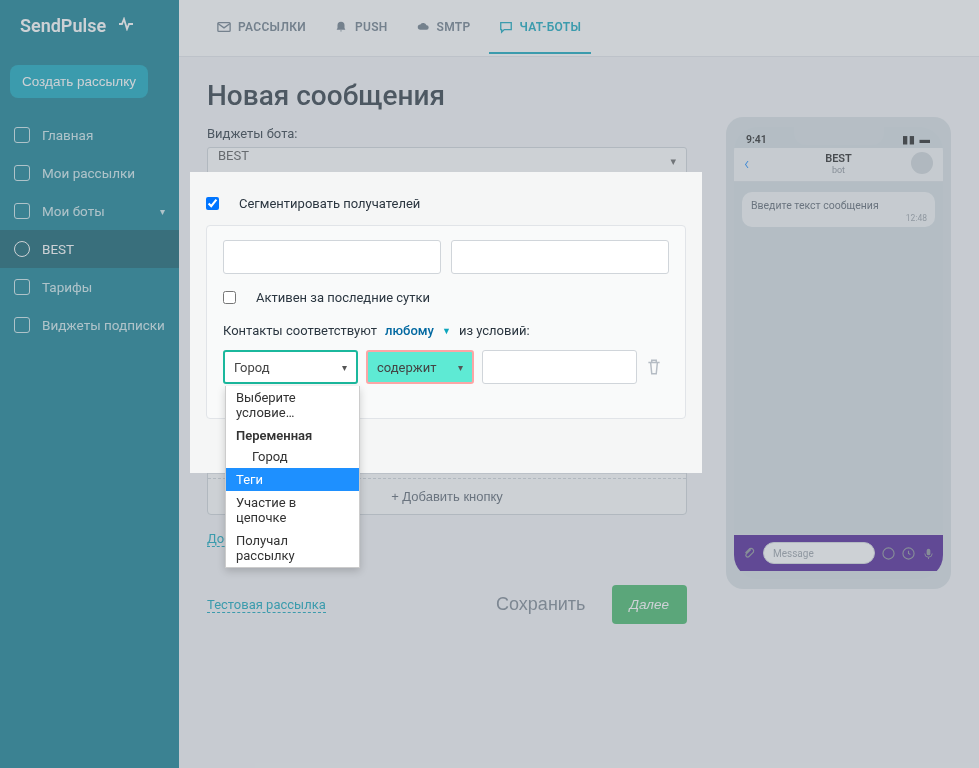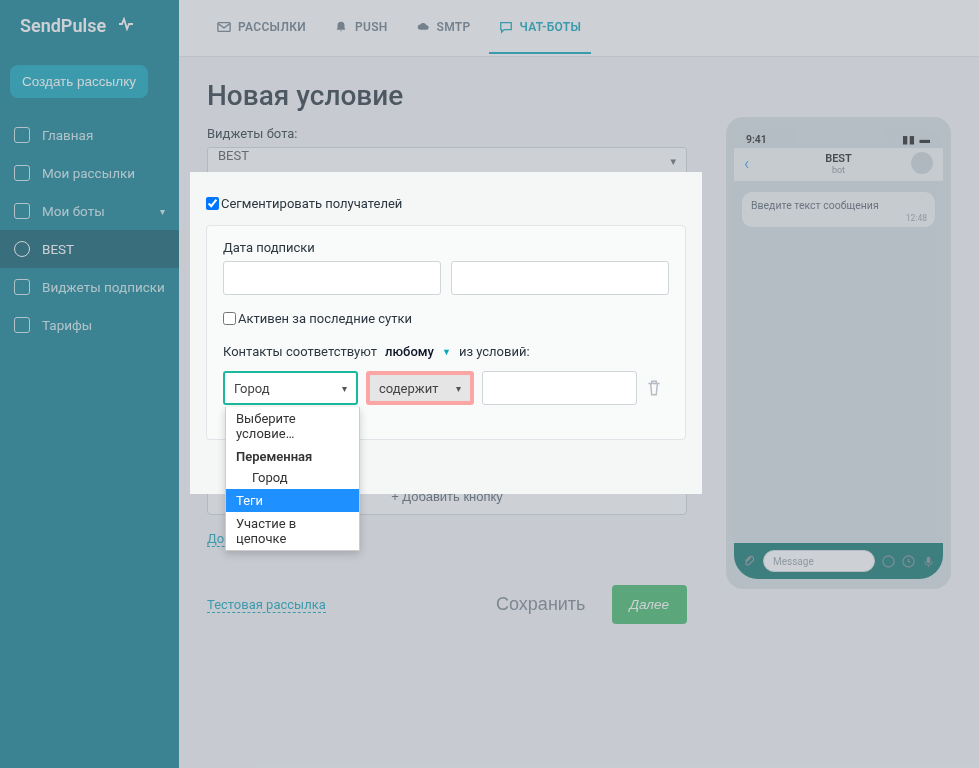--- a/index.html
+++ b/index.html
@@ -16,31 +16,31 @@
 .topnav { position:absolute; left:179px; top:0; right:0; height:57px; background:#fff; display:flex; align-items:center; padding:0 28px; gap:8px; border-bottom:1px solid #e5e7eb; z-index:1; }
 .topnav-item { display:flex; align-items:center; gap:7px; padding:18px 10px; font-size:12px; font-weight:600; color:#6b7a88; letter-spacing:0.3px; cursor:pointer; border-bottom:2px solid transparent; }
 .topnav-item.active { color:#0ca5bc; border-bottom-color:#0ca5bc; }
 .topnav-item .tic { width:14px; height:14px; }
 .main { position:absolute; left:179px; top:57px; right:0; bottom:0; padding:22px 28px; overflow:hidden; }
 h1 { font-size:28px; font-weight:500; color:#2b3640; margin-bottom:14px; }
 .form-sec { width:480px; }
 .lbl { font-size:13px; color:#2b3640; margin-bottom:6px; display:block; }
 .select { width:100%; height:34px; border:1px solid #d0d5da; border-radius:3px; background:#fff; padding:0 10px; font-size:13px; color:#555; position:relative; }
 .select::after { content:"▾"; position:absolute; right:10px; top:7px; color:#666; font-size:11px; }
-.cbrow { display:flex; align-items:center; gap:2px; margin:14px 0; font-size:13px; color:#2b3640; }
+.cbrow { display:flex; align-items:center; gap:20px; margin:14px 0; font-size:13px; color:#2b3640; }
 .cbrow input { width:13px; height:13px; }
 .date-row { display:flex; gap:10px; margin-bottom:16px; }
 .date-row input { flex:1; height:34px; border:1px solid #d0d5da; border-radius:3px; padding:0 10px; font-size:13px; }
 .cond-row { display:flex; align-items:center; gap:8px; margin-bottom:12px; font-size:13px; color:#2b3640; }
-.cond-row .any { color:#0f172a; font-weight:500; }
+.cond-row .any { color:#0369a1; font-weight:500; }
 .cond-row .tri { color:#0ca5bc; font-size:9px; }
 .filter-row { display:flex; align-items:center; gap:8px; position:relative; }
 .filter-sel { width:135px; height:34px; border:2px solid #1bb89d; border-radius:3px; background:#fff; padding:0 9px; font-size:13px; color:#444; position:relative; display:flex; align-items:center; }
 .filter-sel::after { content:"▾"; position:absolute; right:9px; color:#555; font-size:10px; }
-.filter-op { width:108px; height:34px; border:4px solid #fca5a5; border-radius:3px; background:#e5e5e5; padding:0 9px; font-size:13px; color:#444; display:flex; align-items:center; position:relative; }
+.filter-op { width:108px; height:34px; border:2px solid #fca5a5; border-radius:3px; background:#5eead4; padding:0 9px; font-size:13px; color:#444; display:flex; align-items:center; position:relative; }
 .filter-op::after { content:"▾"; position:absolute; right:9px; color:#555; font-size:10px; }
 .filter-val { width:155px; height:34px; border:1px solid #d0d5da; border-radius:3px; padding:0 9px; font-size:13px; }
 .trash { width:18px; height:18px; color:#b5bcc4; }
 .dropdown { position:absolute; left:0; top:34px; width:135px; background:#fff; border:1px solid #ccc; border-top:none; box-shadow:0 3px 8px rgba(0,0,0,0.18); z-index:60; font-size:13px; }
 .dropdown .opt { padding:4px 10px; color:#333; cursor:pointer; }
 .dropdown .grp { padding:4px 10px 2px; color:#333; font-weight:600; }
 .dropdown .indent { padding-left:26px; }
 .dropdown .opt.hl { background:#1e90ff; color:#fff; }
 .recip { display:flex; align-items:center; gap:6px; margin-top:44px; font-size:13px; color:#555; }
 .badge { display:inline-flex; align-items:center; justify-content:center; width:16px; height:16px; border-radius:50%; background:#8a94a0; color:#fff; font-size:10px; font-weight:600; }
@@ -62,21 +62,21 @@
 .statusbar { display:flex; justify-content:space-between; padding:6px 12px 2px; font-size:10.5px; font-weight:600; color:#222; }
 .chathdr { background:#f4f6f7; padding:4px 10px 7px; display:flex; align-items:center; position:relative; border-bottom:1px solid #dbe0e4; }
 .back { color:#0a84ff; font-size:18px; font-weight:300; }
 .chathdr .ctr { position:absolute; left:50%; transform:translateX(-50%); text-align:center; }
 .botname { font-size:11px; font-weight:600; color:#222; }
 .botsub { font-size:9px; color:#8a9099; }
 .avatar { width:22px; height:22px; border-radius:50%; background:#cfd5da; margin-left:auto; }
 .chatbody { padding:10px 8px; }
 .bubble { background:#f4f6f7; border-radius:10px; padding:7px 9px 5px; font-size:10.5px; color:#5a6470; position:relative; margin-bottom:6px; }
 .bubble .time { position:absolute; right:8px; bottom:4px; font-size:8.5px; color:#9aa1a9; }
-.chatinput { position:absolute; bottom:0; left:0; right:0; background:#0f766e; border-top:1px solid #dbe0e4; padding:7px 8px; display:flex; align-items:center; gap:7px; }
+.chatinput { position:absolute; bottom:8px; left:0; right:0; background:#4c1d95; border-top:1px solid #dbe0e4; padding:7px 8px; display:flex; align-items:center; gap:7px; }
 .chatinput .clip { width:14px; height:14px; color:#8a9099; }
 .msgfield { flex:1; height:22px; border:1px solid #d6dadf; border-radius:12px; background:#fff; padding:0 9px; font-size:10px; color:#9aa1a9; display:flex; align-items:center; }
 .chatinput .mic { width:13px; height:13px; color:#8a9099; }
 .segment-panel { position:absolute; left:190px; top:172px; width:512px; background:#f5f6f6; z-index:50; padding:10px 16px 54px; }
 .segment-inner { margin-top:10px; border:1px solid #e1e4e8; border-radius:4px; padding:14px 16px 34px; background:#f9fafa; }
 </style>
 </head>
 <body>
 
 <div class="sidebar">
@@ -101,25 +101,25 @@
       <span class="ic"></span>
       <span>Мои боты</span>
       <span class="chev">▾</span>
     </div>
   <div class="nav-item active">
       <span class="ic" style="border-radius:50%"></span>
       <span>BEST</span>
     </div>
   <div class="nav-item">
       <span class="ic"></span>
+      <span>Тарифы</span>
+    </div>
+  <div class="nav-item">
+      <span class="ic"></span>
       <span>Виджеты подписки</span>
-    </div>
-  <div class="nav-item">
-      <span class="ic"></span>
-      <span>Тарифы</span>
     </div>
 </div>
 
 <div class="topnav">
   <div class="topnav-item">
       <svg class="tic" viewBox="0 0 16 16" fill="none" stroke="#6b7a88" stroke-width="1.5">
         <rect x="1" y="3" width="14" height="10" rx="1"></rect>
         <path d="M1 4l7 5 7-5"></path>
       </svg>
       <span>РАССЫЛКИ</span>
@@ -138,21 +138,21 @@
     </div>
   <div class="topnav-item active">
       <svg class="tic" viewBox="0 0 16 16" fill="none" stroke="#0ca5bc" stroke-width="1.5">
         <path d="M2 3h12v8H6l-3 3v-3H2z"></path>
       </svg>
       <span>ЧАТ-БОТЫ</span>
     </div>
 </div>
 
 <div class="main">
-  <h1>Новая условие</h1>
+  <h1>Новая сообщения</h1>
   <div class="form-sec">
     <span class="lbl">Виджеты бота:</span>
     <div class="select"><span>BEST</span></div>
 
     <div style="height:140px"></div>
 
     <div class="recip">
       <span>Получателей:</span>
       <span class="badge">1</span>
     </div>
@@ -228,21 +228,20 @@
 </div>
 
 <div class="overlay"></div>
 
 <div class="segment-panel">
   <div class="cbrow">
     <input type="checkbox" checked="" style="">
     <span>Сегментировать получателей</span>
   </div>
   <div class="segment-inner">
-    <span class="lbl">Дата подписки</span>
     <div class="date-row">
       <input type="text" style="">
       <input type="text" style="">
     </div>
     <div class="cbrow" style="margin:0 0 18px">
       <input type="checkbox" style="">
       <span>Активен за последние сутки</span>
     </div>
     <div class="cond-row">
       <span>Контакты соответствуют</span>
@@ -252,20 +251,21 @@
     </div>
     <div class="filter-row">
       <div class="filter-sel">
         <span>Город</span>
         <div class="dropdown">
           <div class="opt">Выберите условие…</div>
           <div class="grp">Переменная</div>
           <div class="opt indent">Город</div>
           <div class="opt hl">Теги</div>
           <div class="opt">Участие в цепочке</div>
+          <div class="opt">Получал рассылку</div>
         </div>
       </div>
       <div class="filter-op">
           <span>содержит</span>
         </div>
       <input class="filter-val" style="">
       <svg class="trash" viewBox="0 0 16 16" fill="none" stroke="#b5bcc4" stroke-width="1.3">
           <path d="M3 4h10M6 4V2h4v2M5 4l1 10h4l1-10"></path>
         </svg>
     </div>

